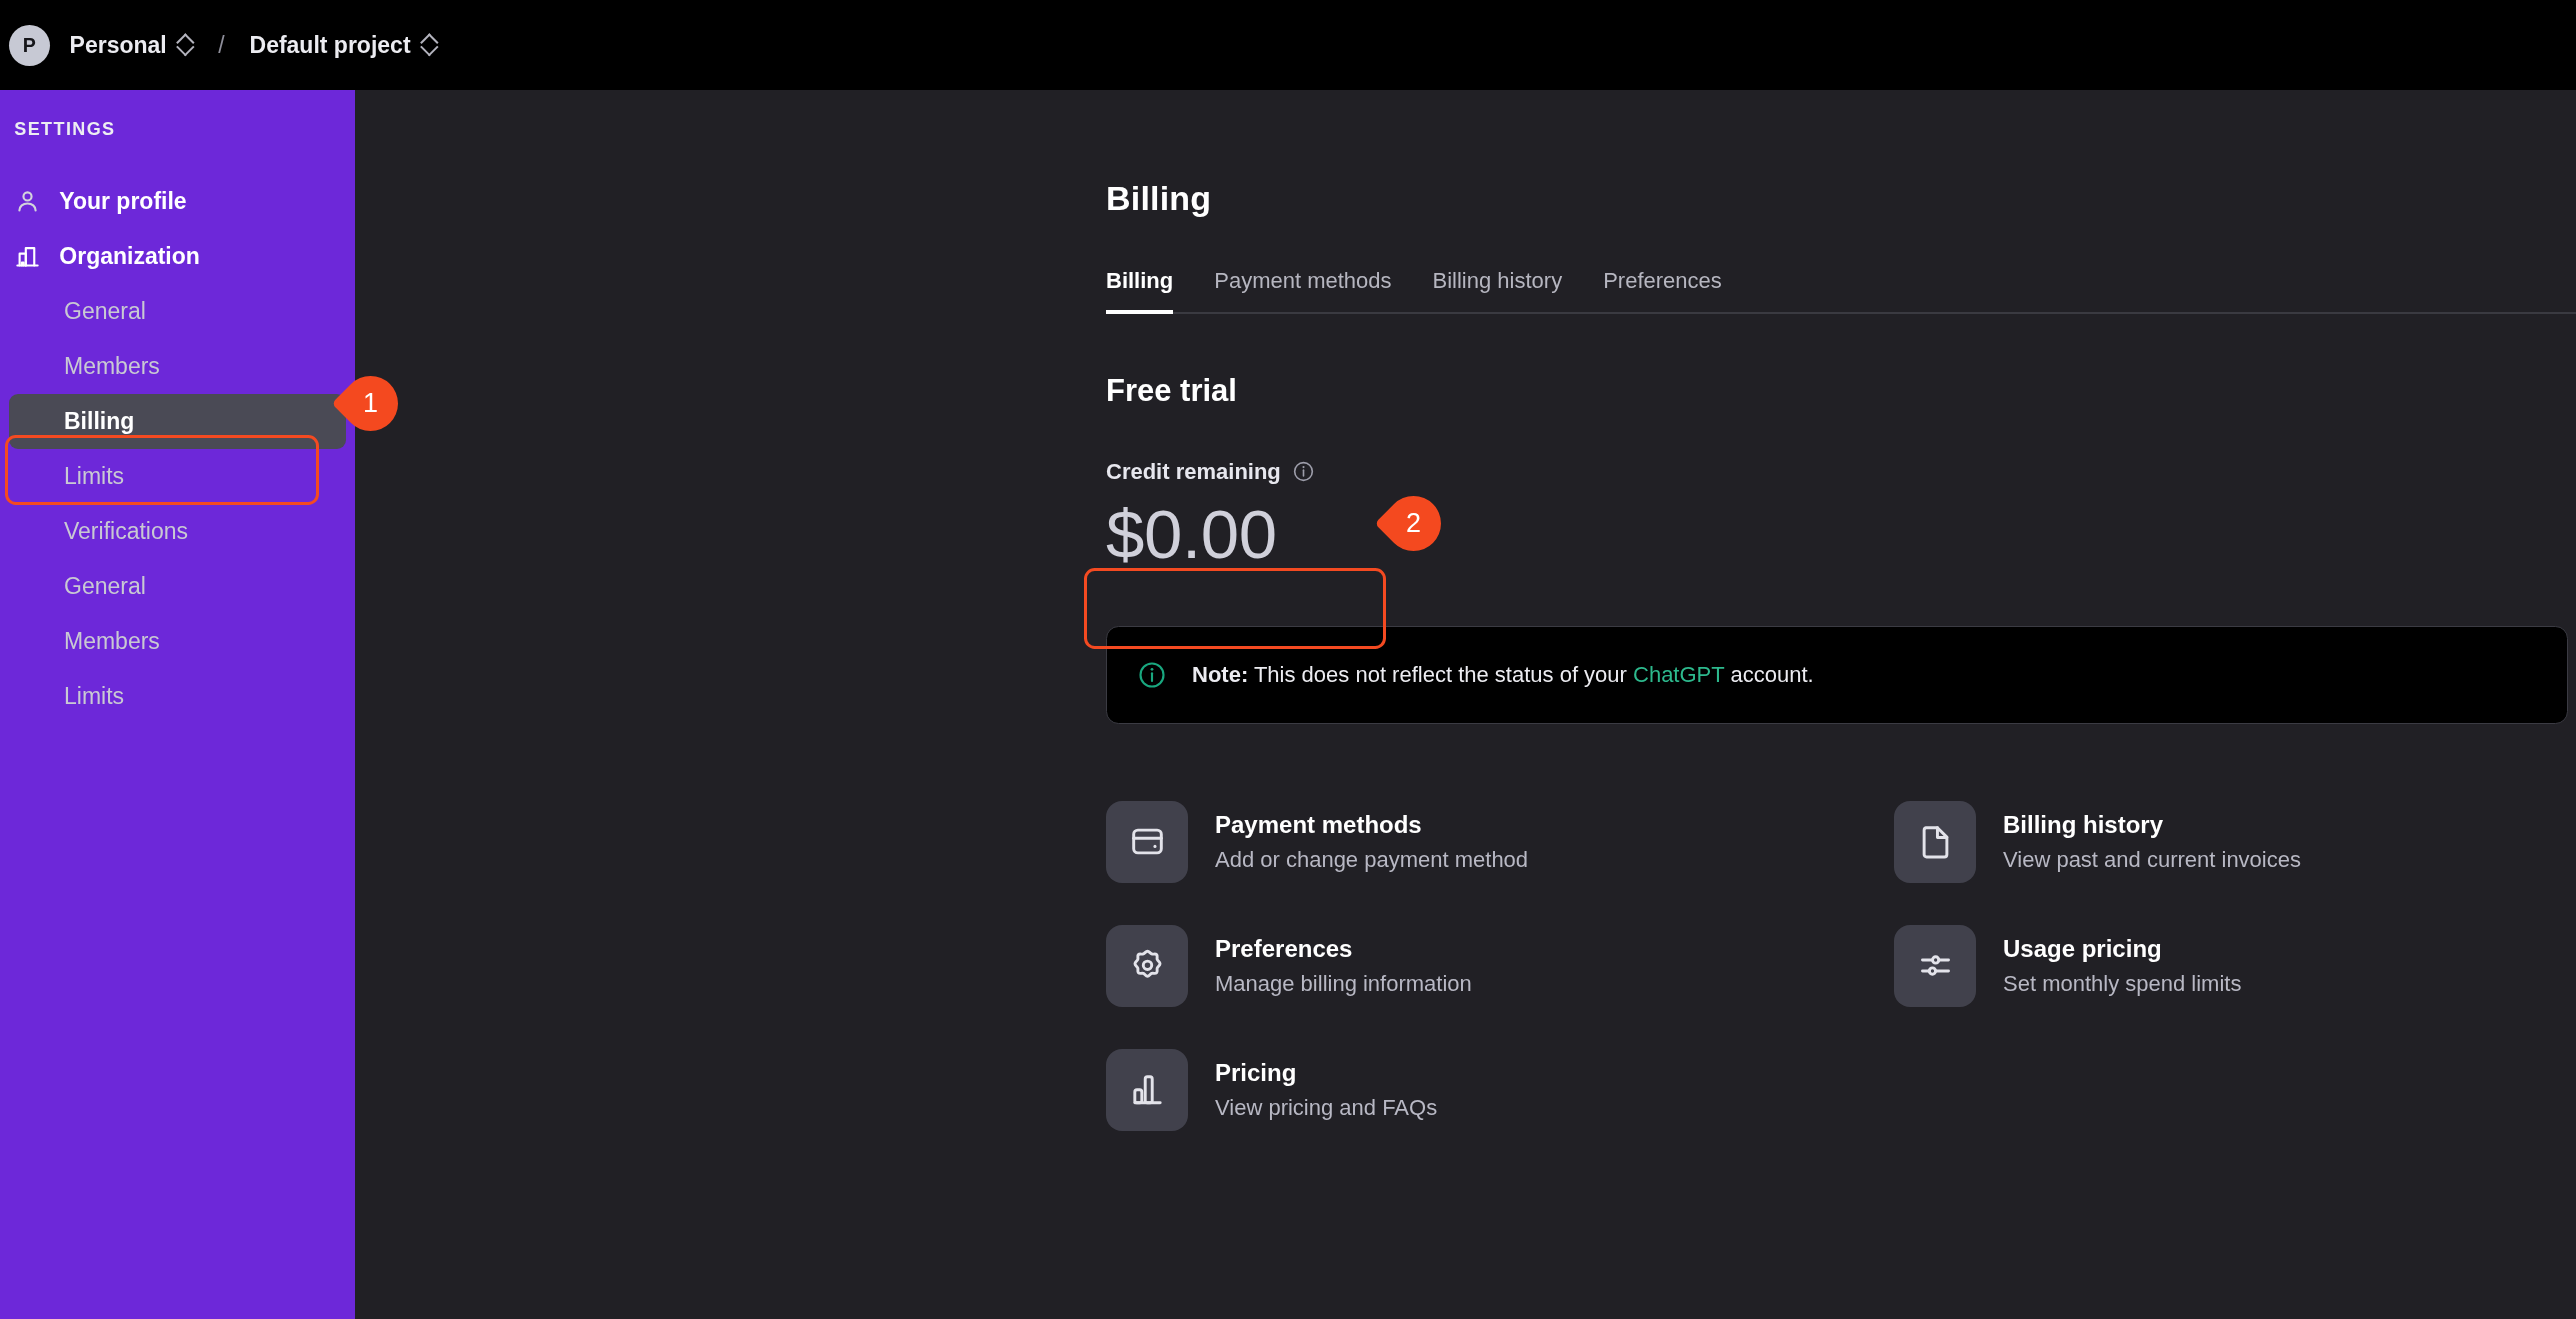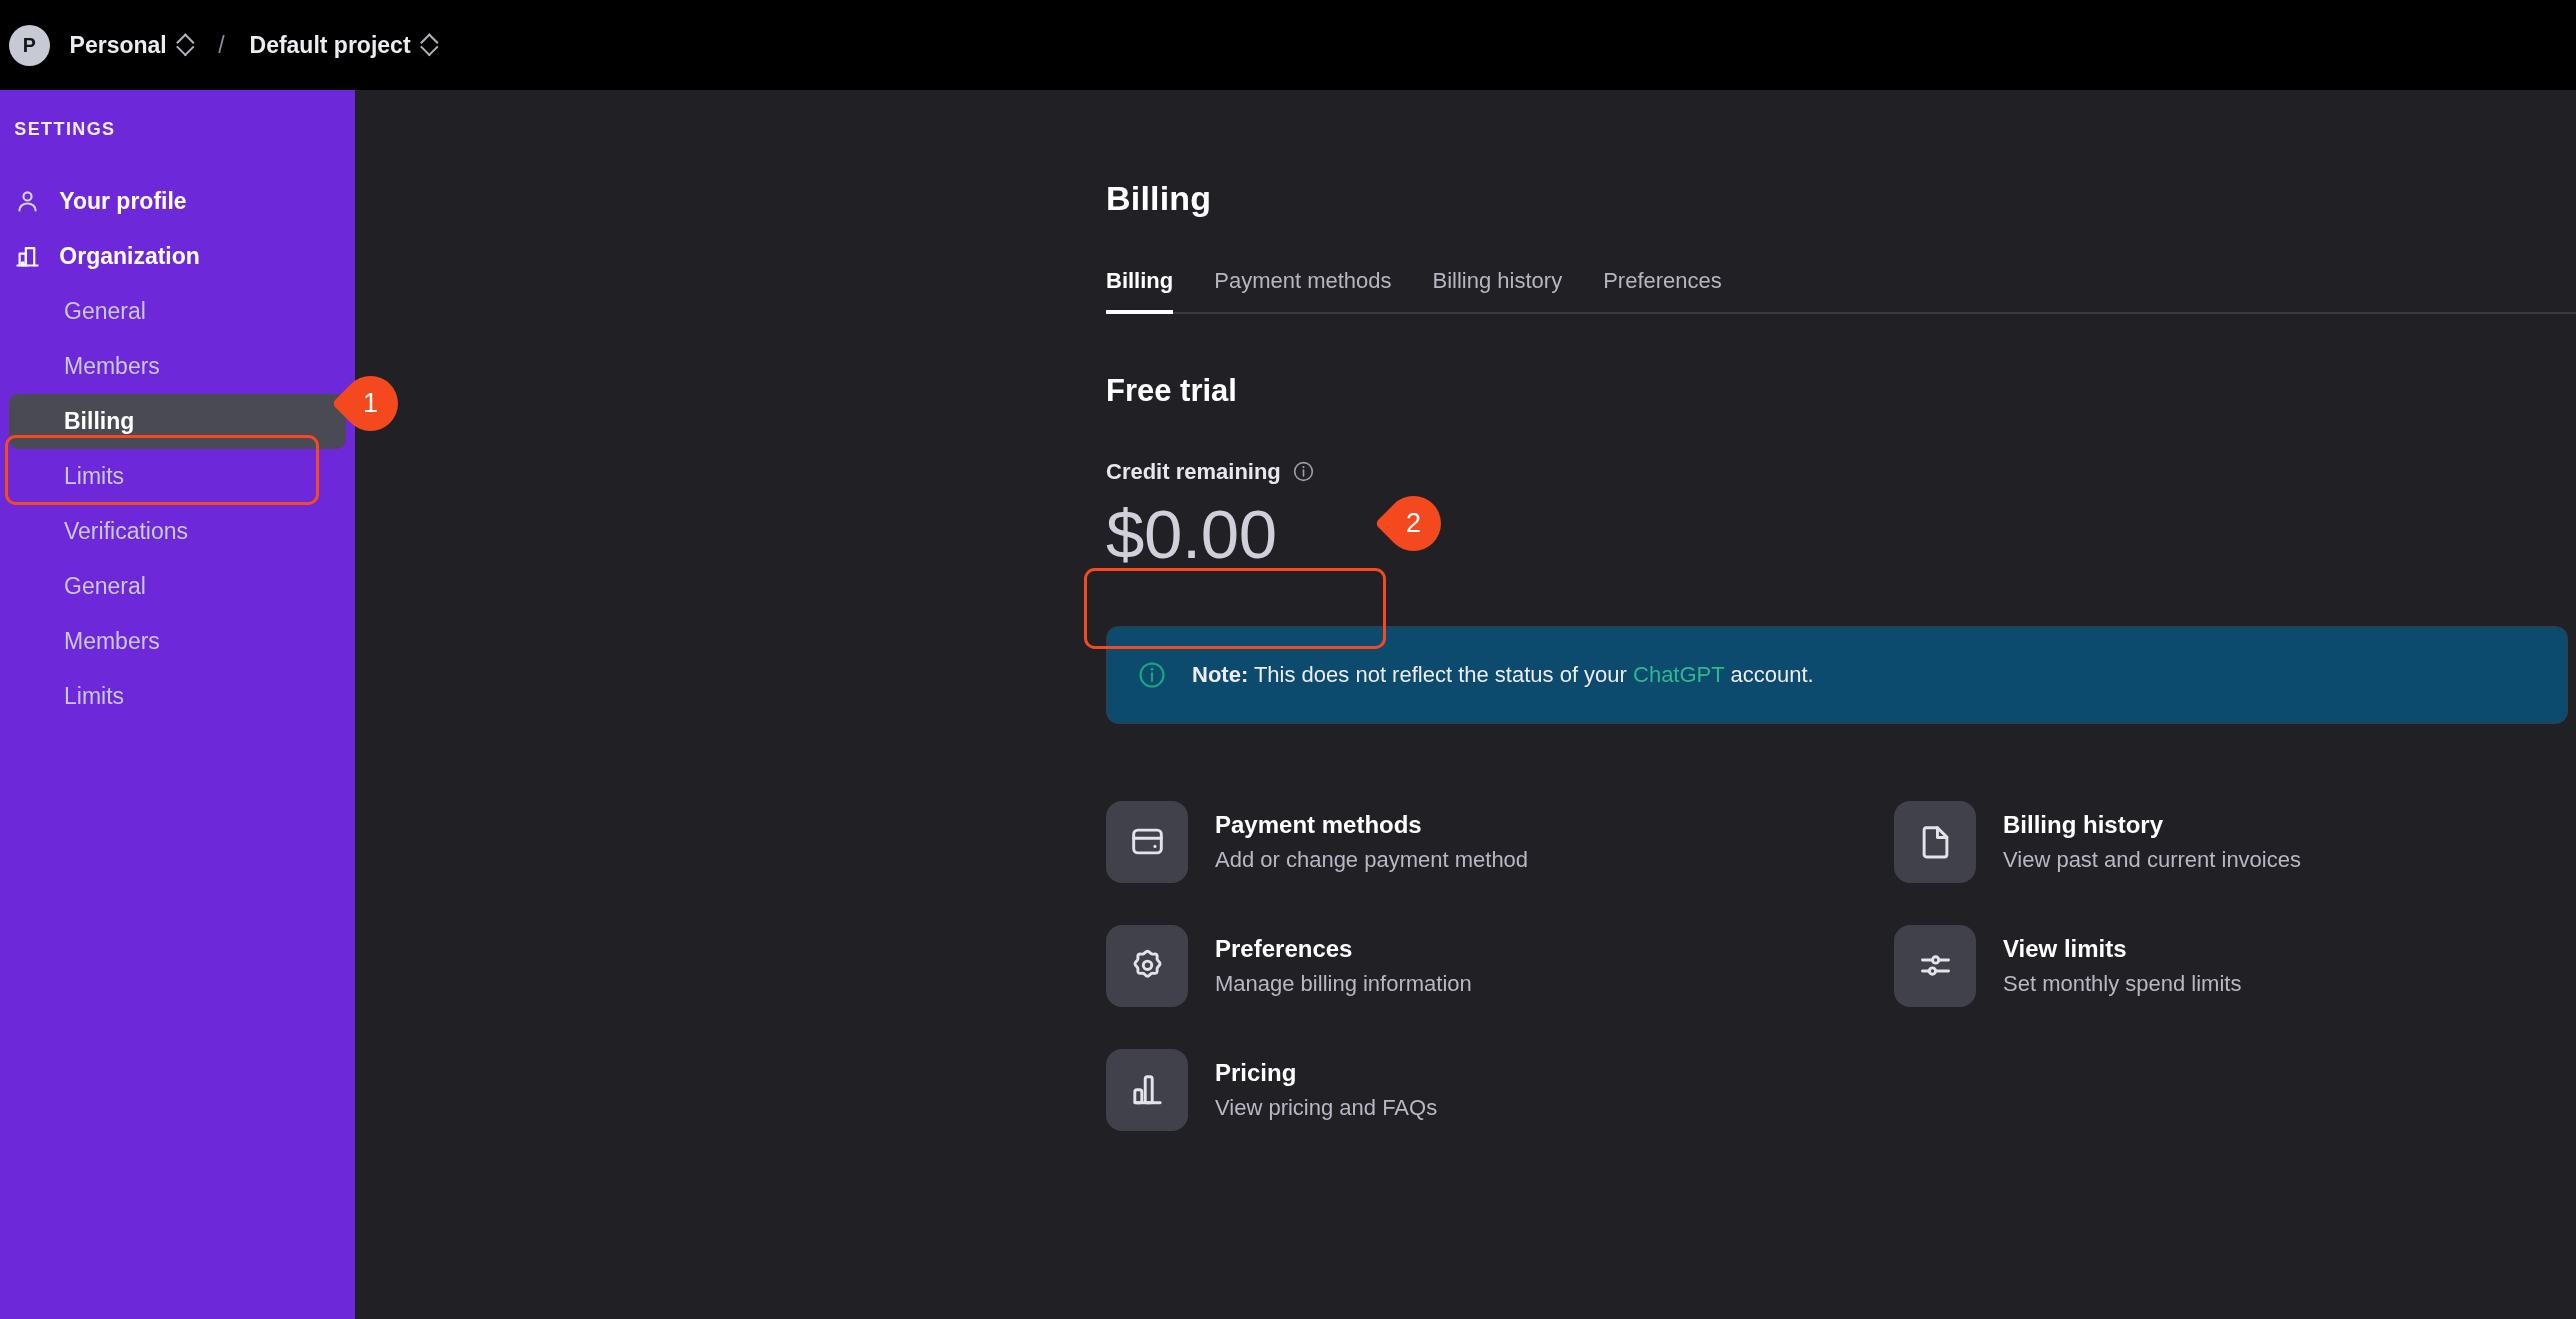--- a/index.html
+++ b/index.html
@@ -107,21 +107,21 @@
     display: flex; align-items: center; justify-content: center; white-space: nowrap;
   }
   .btn-primary { background: #11856b; color: #ffffff; }
   .btn-secondary { background: #35353e; color: #e9e9f0; }
 
   .note {
     margin-top: 52px; margin-right: 0;
     border: 1.3px solid #3b3b43; border-radius: 12.5px;
     height: 98px; width: 1462px;
     display: flex; align-items: center; gap: 25px; padding: 0 30px;
-    background: #0c4a6e;
+    background: #000000;
   }
   .note-ico { width: 30px; height: 30px; flex: 0 0 30px; display:block; }
   .note-text { font-size: 22px; color: #ececf1; }
   .note-text b { font-weight: 700; }
   .note-link { color: #2db98d; cursor: pointer; }
 
   .cards {
     margin-top: 64px; display: grid;
     grid-template-columns: 788px 1fr;
     row-gap: 17px; width: 1515px;
@@ -309,21 +309,21 @@
               <svg class="card-ico" viewBox="0 0 24 24" fill="none" stroke="#e3e3ea" stroke-width="1.8" stroke-linecap="round" stroke-linejoin="round">
                 <path d="M4 8.6h6.2"></path>
                   <path d="M14 8.6h6"></path>
                   <circle cx="12.1" cy="8.6" r="1.95"></circle>
                 <path d="M4 15.4h4.2"></path>
                   <path d="M12 15.4h8"></path>
                   <circle cx="10.1" cy="15.4" r="1.95"></circle>
               </svg>
             </div>
             <div>
-              <div class="card-title">View limits</div>
+              <div class="card-title">Usage pricing</div>
               <div class="card-sub">Set monthly spend limits</div>
             </div>
           </div>
 
           <div class="card">
             <div class="card-ico-box">
               <svg class="card-ico" viewBox="0 0 24 24" fill="none" stroke="#e3e3ea" stroke-width="1.8" stroke-linecap="round" stroke-linejoin="round">
                 <rect x="4.2" y="12.2" width="4.3" height="8" rx="1.3"></rect>
                 <rect x="10.6" y="4.2" width="4.3" height="16" rx="1.3"></rect>
                 <path d="M4.2 20.2h15.6"></path>

